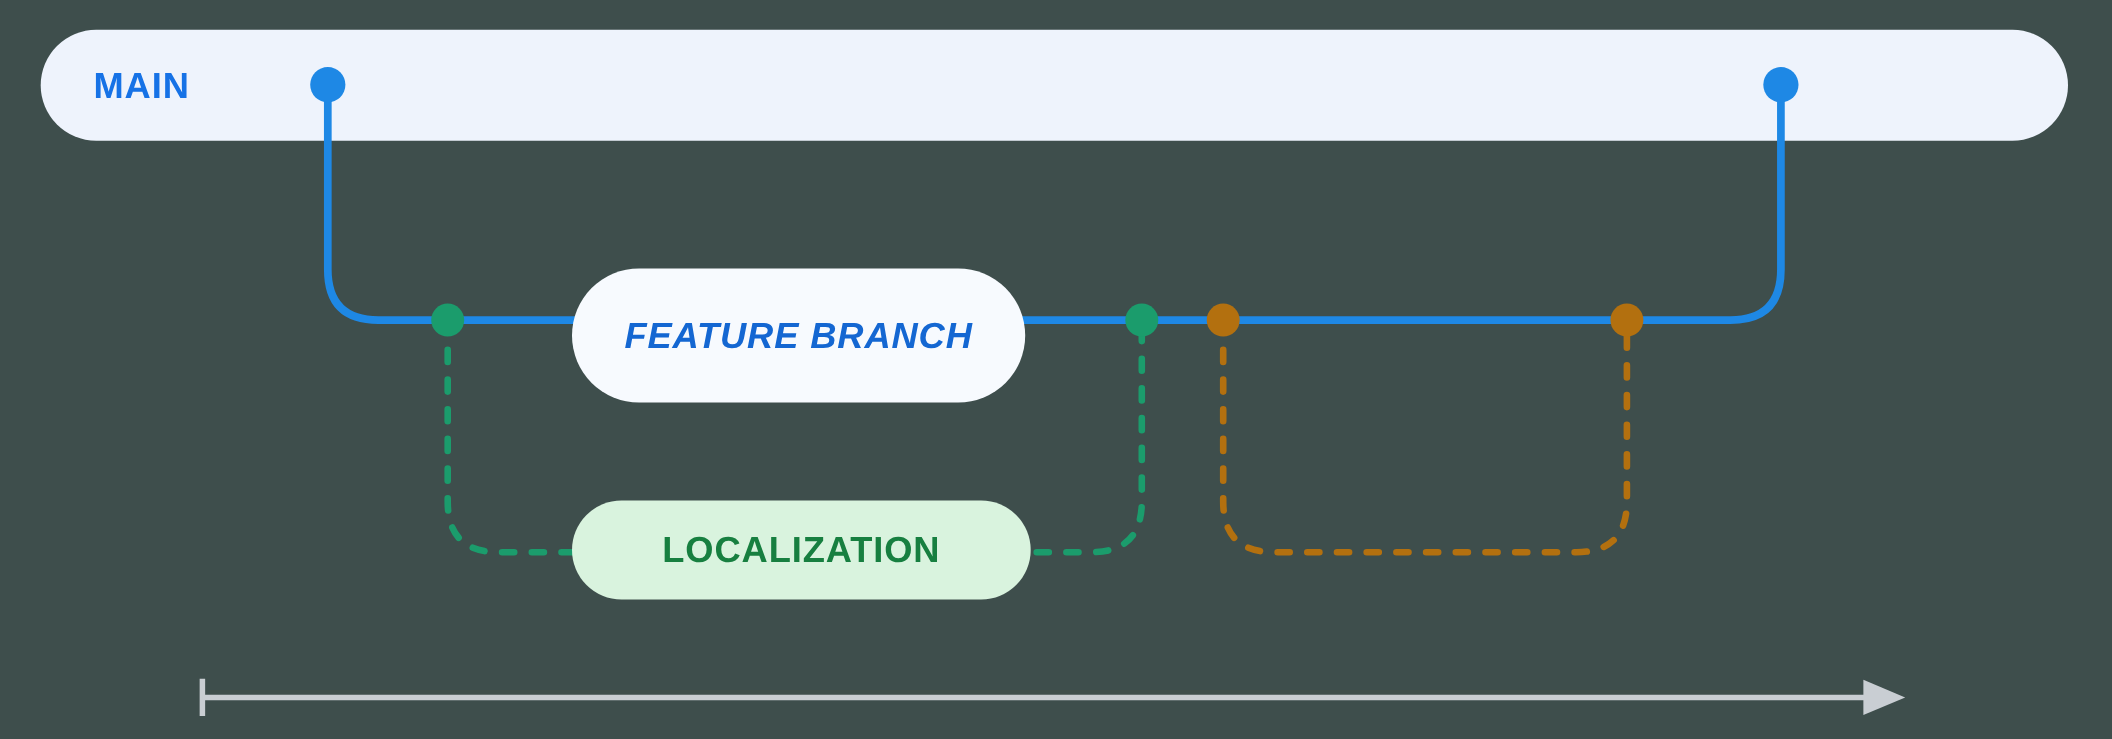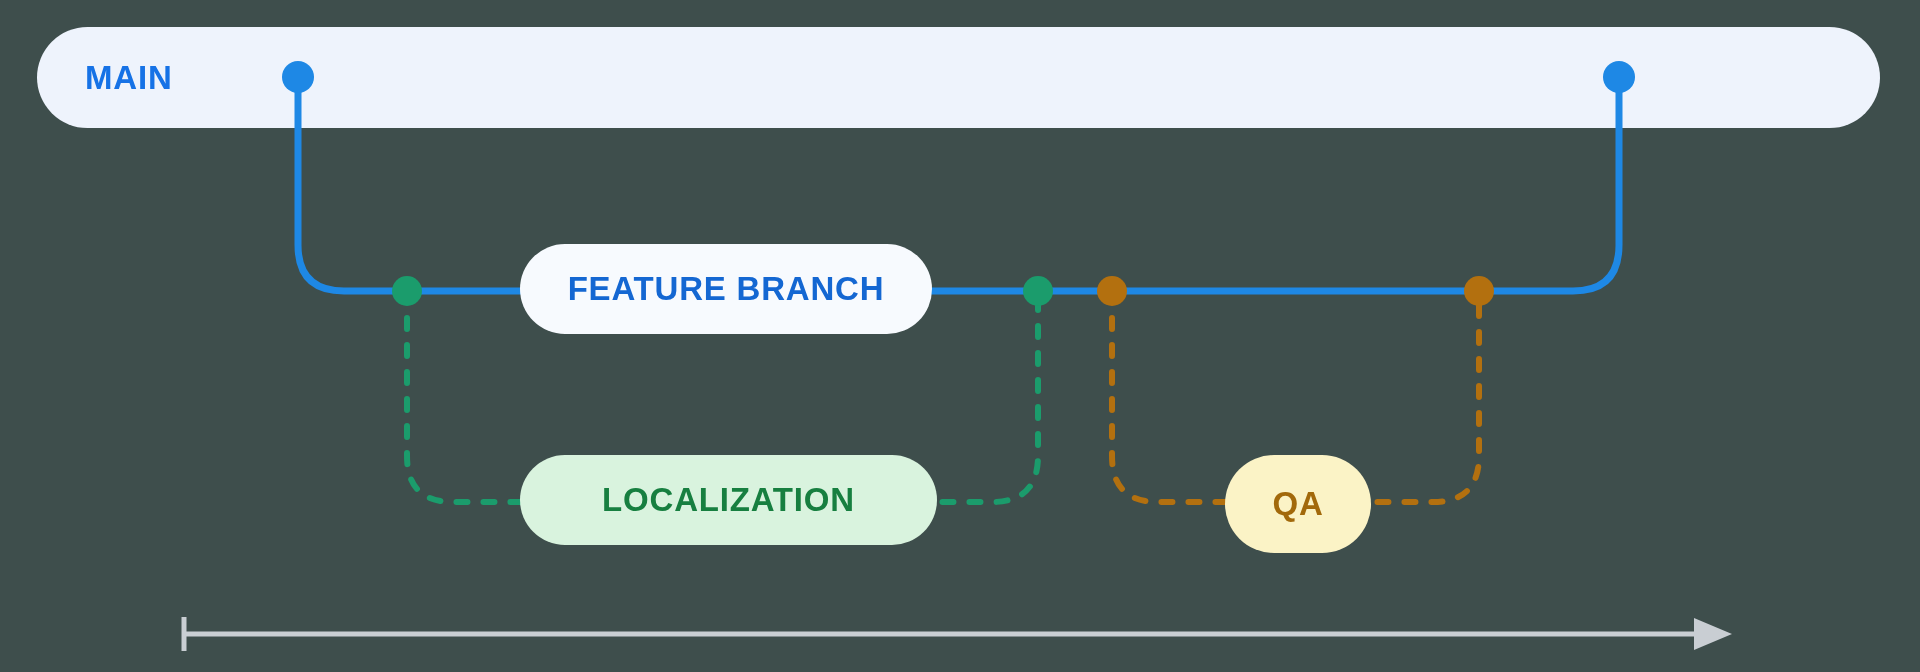--- a/index.html
+++ b/index.html
@@ -39,23 +39,24 @@
   }
   .pill-main{
     left:37px;top:27px;width:1843px;height:101px;
     background:var(--main-pill-bg);
     color:var(--main-text);
     justify-content:flex-start;
     padding-left:48px;
     box-sizing:border-box;
   }
   .pill-feature{
-    left:520px;top:244px;width:412px;height:90px;
+    left:520px;top:244px;width:412px;height:122px;
     background:var(--feature-pill-bg);
     color:var(--feature-text);
+    font-style:italic;
   }
   .pill-localization{
     left:520px;top:455px;width:417px;height:90px;
     background:var(--localization-pill-bg);
     color:var(--localization-text);
   }
   .pill-qa{
     left:1225px;top:455px;width:146px;height:98px;
     background:var(--qa-pill-bg);
     color:var(--qa-text);
@@ -115,23 +116,20 @@
     <path class="line-timeline" d="M 184 634 H 1696"></path>
     <polygon class="arrowhead" points="1694,618 1732,634 1694,650"></polygon>
   </svg>
 
   <div class="pill pill-feature">
     <span>FEATURE BRANCH</span>
   </div>
   <div class="pill pill-localization">
     <span>LOCALIZATION</span>
   </div>
-  <div class="pill pill-qa">
-    <span>QA</span>
-  </div>
 
   <div class="dot dot-blue" style="left:298px;top:77px;"></div>
   <div class="dot dot-blue" style="left:1619px;top:77px;"></div>
   <div class="dot dot-green" style="left:407px;top:291px;"></div>
   <div class="dot dot-green" style="left:1038px;top:291px;"></div>
   <div class="dot dot-orange" style="left:1112px;top:291px;"></div>
   <div class="dot dot-orange" style="left:1479px;top:291px;"></div>
 
 </div>
 

